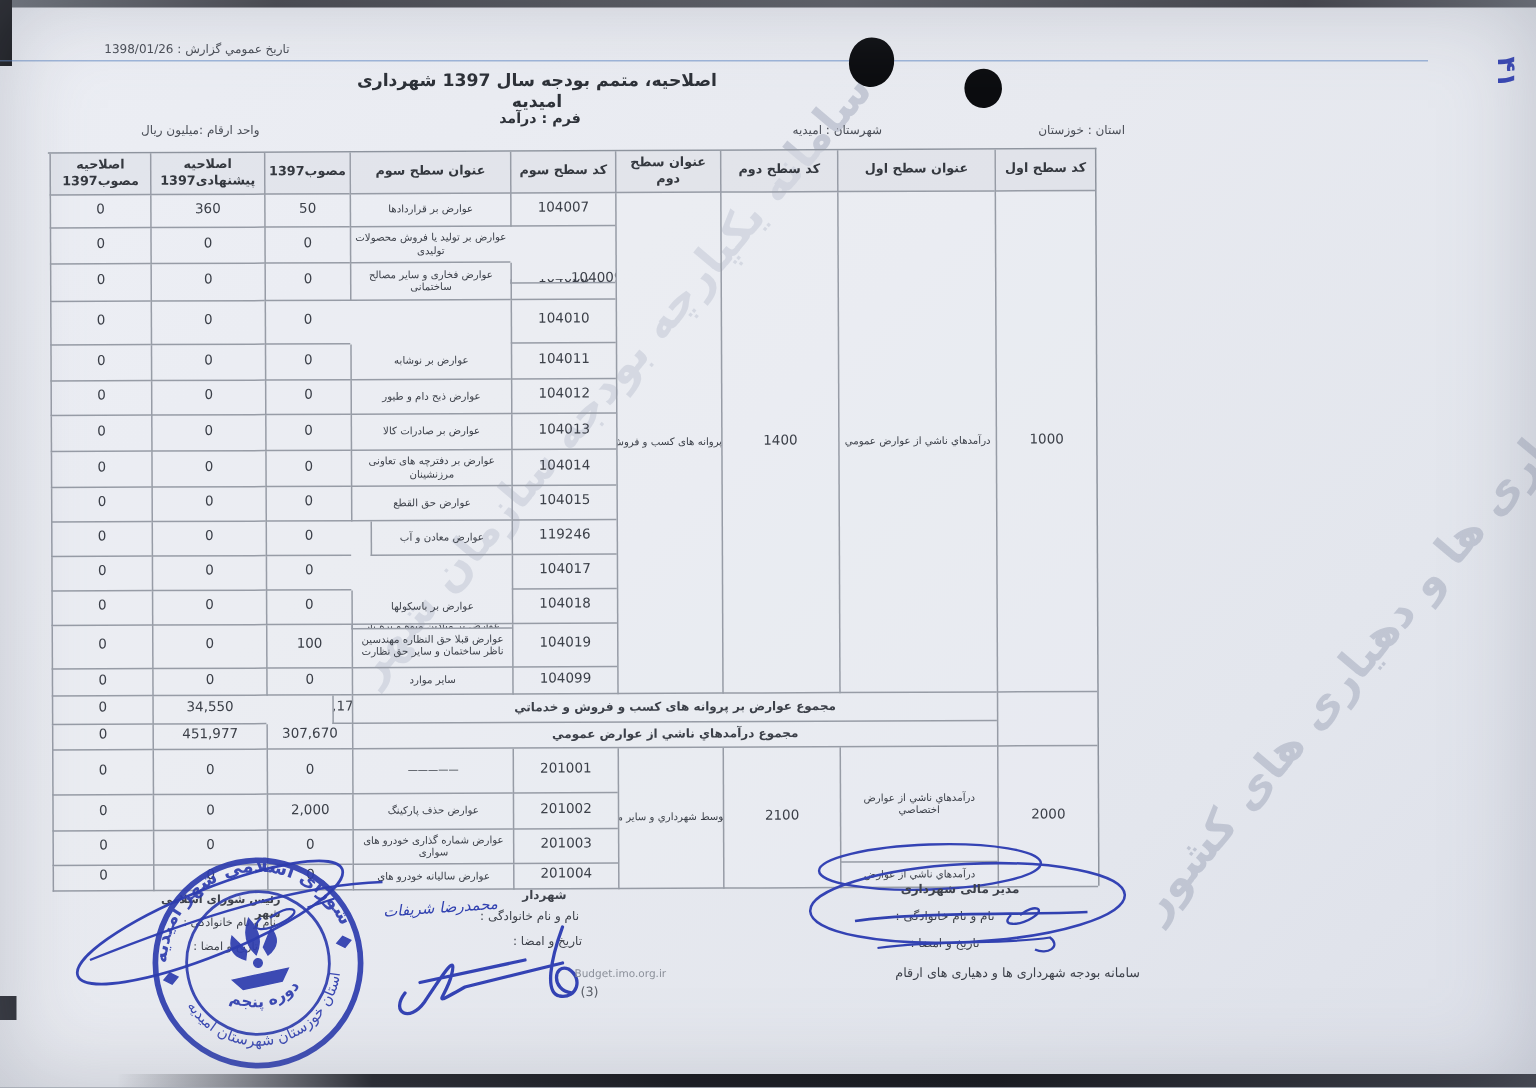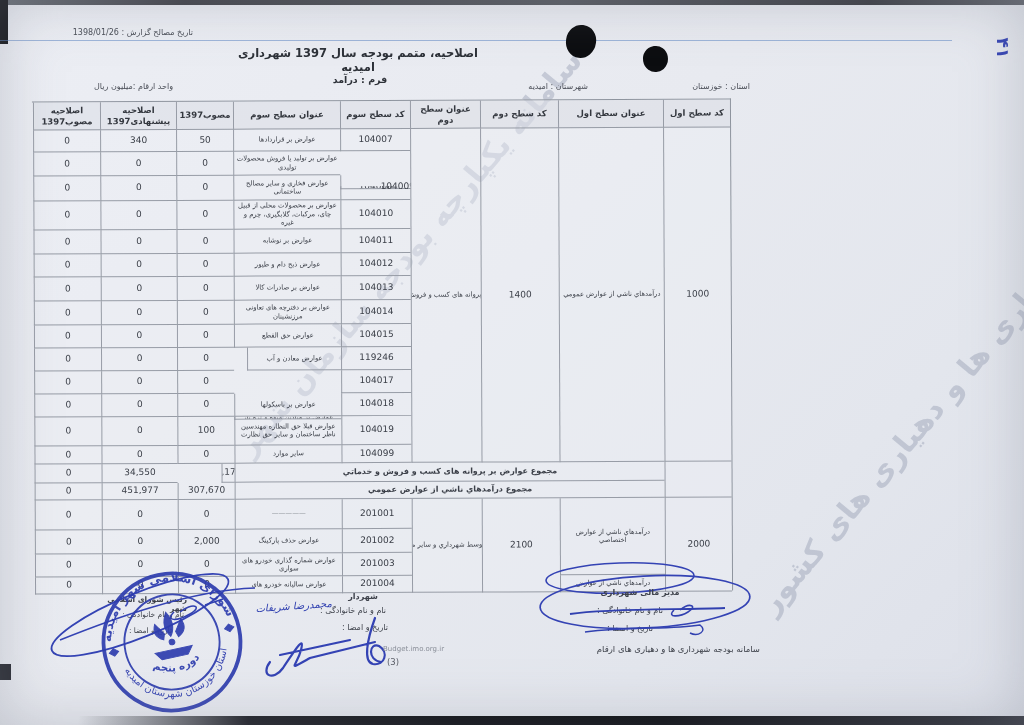--- a/index.html
+++ b/index.html
@@ -54,21 +54,21 @@
   <div class="abs edge-left2"></div>
   <div class="abs edge-bottom"></div>
   <div class="abs blue-rule" style="left:0;top:40px;width:952px;"></div>
   <div class="abs blob" style="left:566px;top:25px;width:30px;height:33px;transform:rotate(8deg);"></div>
   <div class="abs blob" style="left:643px;top:46px;width:25px;height:26px;transform:rotate(-10deg);"></div>
 
   <div class="abs wm" style="left:150px;top:235px;transform:rotate(-50deg);">سامانه یکپارچه بودجه سازمان شهر</div>
   <div class="abs wm" style="left:690px;top:430px;transform:rotate(-50deg);">داری ها و دهیاری های کشور</div>
 
   <div class="abs txt" style="left:33px;top:28px;width:160px;">
-    <span>تاریخ مصالح گزارش :</span>
+    <span>تاریخ عمومي گزارش :</span>
     <span style="direction:ltr;unicode-bidi:embed;">1398/01/26</span>
   </div>
   <div class="abs bold" style="left:228px;top:46px;width:260px;text-align:center;font-size:11.5px;color:#2d3138;">اصلاحیه، متمم بودجه سال 1397 شهرداری امیدیه</div>
   <div class="abs bold" style="left:318px;top:74px;width:84px;text-align:center;font-size:9.5px;color:#2d3138;">فرم : درآمد</div>
   <div class="abs txt" style="left:640px;top:82px;width:110px;">استان : خوزستان</div>
   <div class="abs txt" style="left:478px;top:82px;width:110px;">شهرستان : امیدیه</div>
   <div class="abs txt" style="left:33px;top:82px;width:140px;">واحد ارقام :میلیون ریال</div>
   <div class="abs ink" style="left:993px;top:38px;font-size:17px;transform:rotate(90deg);font-weight:bold;">۴۱</div>
 
   <div id="budget-table" class="abs">
@@ -83,34 +83,33 @@
 پیشنهادی1397</div>
       <div class="cell head" style="grid-area: 1 / 9;">اصلاحیه
 مصوب1397</div>
       <div class="cell num" style="grid-area: 2 / 1 / span 14;">1000</div>
       <div class="cell title" style="grid-area: 2 / 2 / span 14;">درآمدهاي ناشي از عوارض عمومي</div>
       <div class="cell num" style="grid-area: 2 / 3 / span 14;">1400</div>
       <div class="cell title clip" style="grid-area: 2 / 4 / span 14;">عوارض بر پروانه های کسب و فروش و خدمات</div>
       <div class="cell num" style="grid-area: 2 / 5;">104007</div>
       <div class="cell title" style="grid-area: 2 / 6;">عوارض بر قراردادها</div>
       <div class="cell num" style="grid-area: 2 / 7;">50</div>
-      <div class="cell num" style="grid-area: 2 / 8;">340</div>
+      <div class="cell num" style="grid-area: 2 / 8;">360</div>
       <div class="cell num" style="grid-area: 2 / 9;">0</div>
       <div class="cell num" style="grid-area: 3 / 5; margin-top: 35px;">104008</div>
       <div class="cell title" style="grid-area: 3 / 6;">عوارض بر تولید یا فروش محصولات تولیدی</div>
       <div class="cell num" style="grid-area: 3 / 7;">0</div>
       <div class="cell num" style="grid-area: 3 / 8;">0</div>
       <div class="cell num" style="grid-area: 3 / 9;">0</div>
       <div class="cell num" style="grid-area: 4 / 5; padding-left: 46px;">104009</div>
       <div class="cell title" style="grid-area: 4 / 6;">عوارض فخاری و سایر مصالح ساختمانی</div>
       <div class="cell num" style="grid-area: 4 / 7;">0</div>
       <div class="cell num" style="grid-area: 4 / 8;">0</div>
       <div class="cell num" style="grid-area: 4 / 9;">0</div>
       <div class="cell num" style="grid-area: 5 / 5;">104010</div>
-      <div class="cell title" style="grid-area: 5 / 6;">عوارض بر محصولات محلی از قبیل چای، مرکبات، گلابگیری، چرم و غیره</div>
       <div class="cell num" style="grid-area: 5 / 7;">0</div>
       <div class="cell num" style="grid-area: 5 / 8;">0</div>
       <div class="cell num" style="grid-area: 5 / 9;">0</div>
       <div class="cell num" style="grid-area: 6 / 5;">104011</div>
       <div class="cell title" style="grid-area: 6 / 6;">عوارض بر نوشابه</div>
       <div class="cell num" style="grid-area: 6 / 7;">0</div>
       <div class="cell num" style="grid-area: 6 / 8;">0</div>
       <div class="cell num" style="grid-area: 6 / 9;">0</div>
       <div class="cell num" style="grid-area: 7 / 5;">104012</div>
       <div class="cell title" style="grid-area: 7 / 6;">عوارض ذبح دام و طیور</div>

